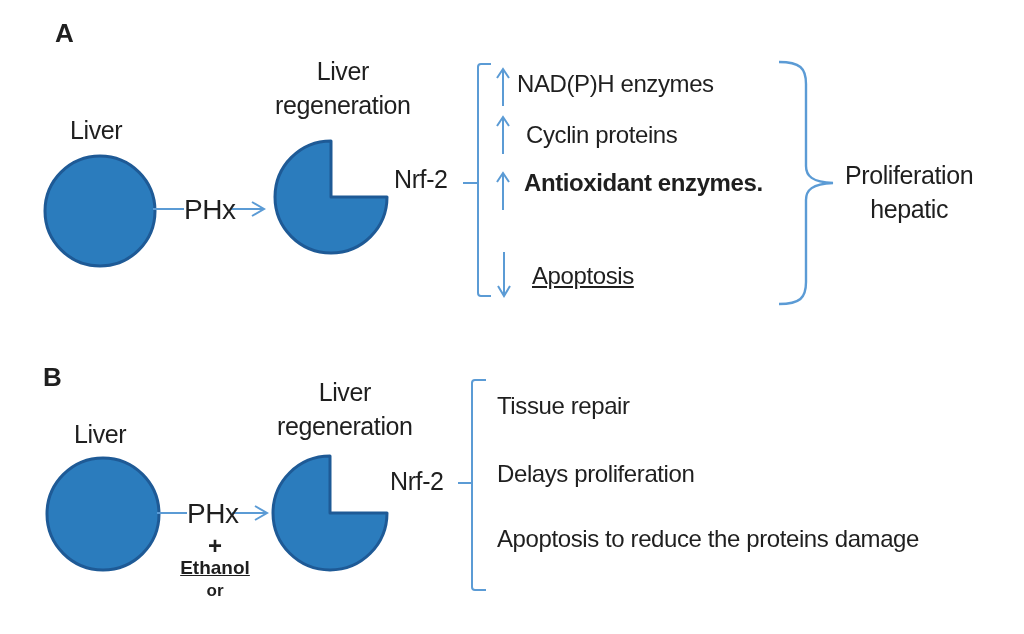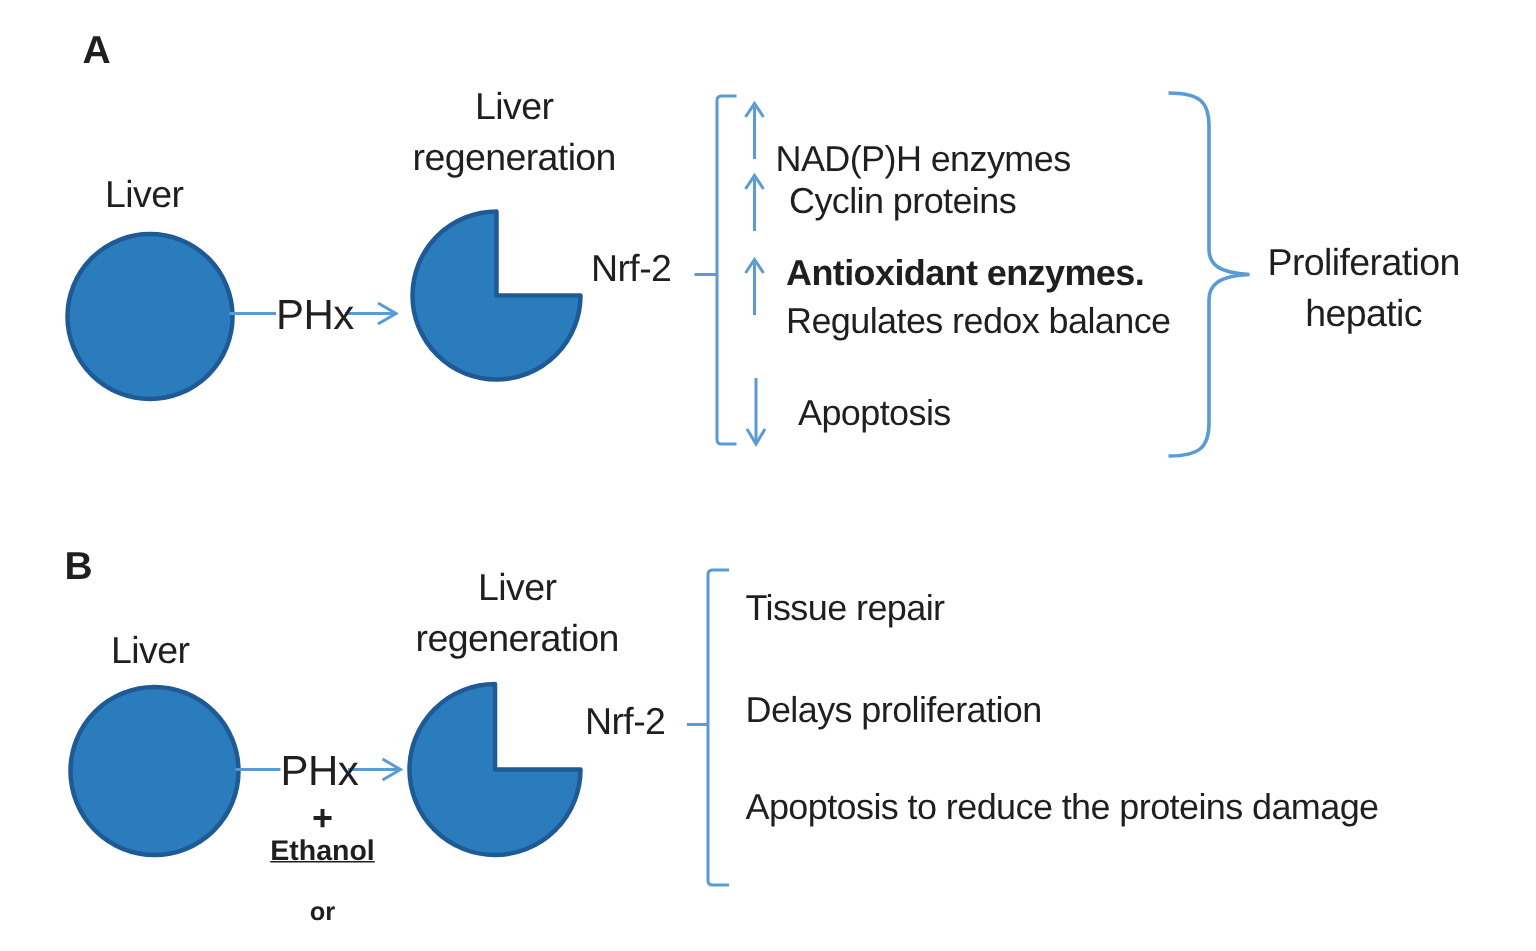--- a/index.html
+++ b/index.html
@@ -75,50 +75,49 @@
 
   <div class="txt t25 two-line" style="left:275px; top:54px;">
     <div>Liver</div>
     <div>regeneration</div>
   </div>
 
   <div class="txt t28" style="left:184px; top:192px;">PHx</div>
 
   <div class="txt t25" style="left:394px; top:164px;">Nrf-2</div>
 
-  <div class="txt t24" style="left:517px; top:92px;">NAD(P)H enzymes</div>
+  <div class="txt t24" style="left:517px; top:69px;">NAD(P)H enzymes</div>
 
   <div class="txt t24" style="left:526px; top:120px;">Cyclin proteins</div>
 
   <div class="txt t24 two-line" style="left:524px; top:167px;">
     <div style="line-height:32px;font-weight:bold;">Antioxidant enzymes.</div>
-    <div style="line-height:32px;">Regulates redox balance</div>
   </div>
 
-  <div class="txt t24" style="left:532px; top:261px;">Apoptosis</div>
+  <div class="txt t24" style="left:532px; top:261px;text-decoration:underline;">Apoptosis</div>
 
   <div class="txt t25 two-line" style="left:845px; top:146px;margin-top:12px;">
     <div>Proliferation</div>
     <div>hepatic</div>
   </div>
 
   <div class="txt panel-label" style="left:43px; top:361px;">B</div>
 
   <div class="txt t25" style="left:74px; top:419px;">Liver</div>
 
   <div class="txt t25 two-line" style="left:277px; top:375px;">
     <div>Liver</div>
     <div>regeneration</div>
   </div>
 
   <div class="txt t28" style="left:187px; top:496px;">PHx</div>
 
   <div class="txt boldsm" style="left:160px; top:531px; font-size:24px;">+</div>
   <div class="txt boldsm" style="left:160px; top:556px; font-size:19px;text-decoration:underline;">Ethanol</div>
-  <div class="txt boldsm" style="left:160px; top:580px; font-size:17px;margin-top:17px;">or</div>
+  <div class="txt boldsm" style="left:160px; top:580px; font-size:17px;">or</div>
 
   <div class="txt t25" style="left:390px; top:466px;">Nrf-2</div>
 
   <div class="txt t24" style="left:497px; top:391px;">Tissue repair</div>
 
   <div class="txt t24" style="left:497px; top:459px;">Delays proliferation</div>
 
   <div class="txt t24" style="left:497px; top:524px;">Apoptosis to reduce the proteins damage</div>
 
 </div>

